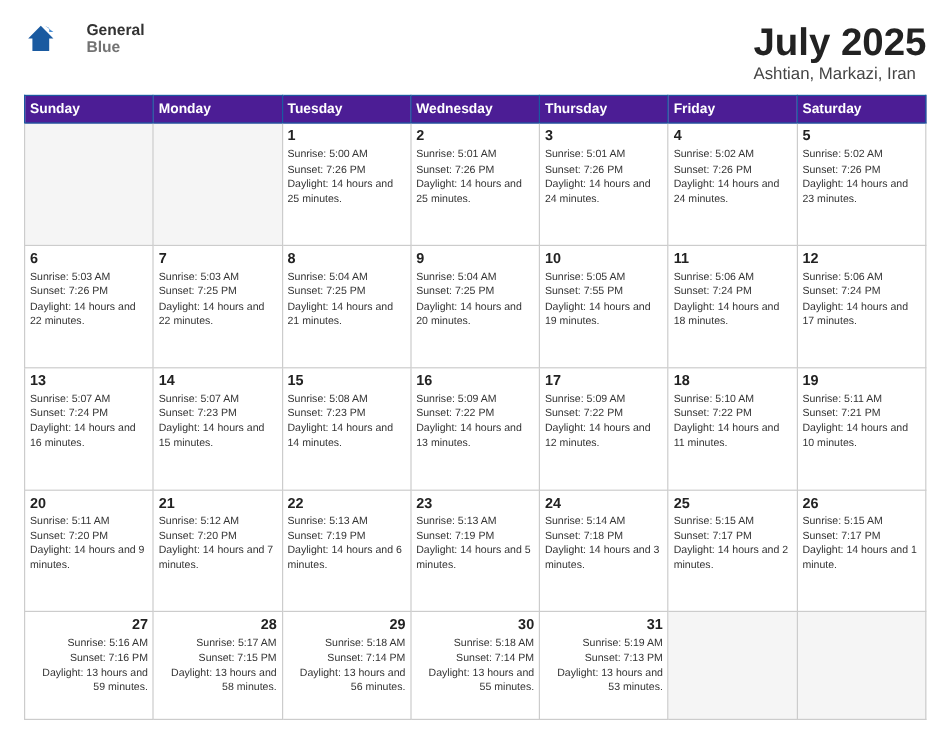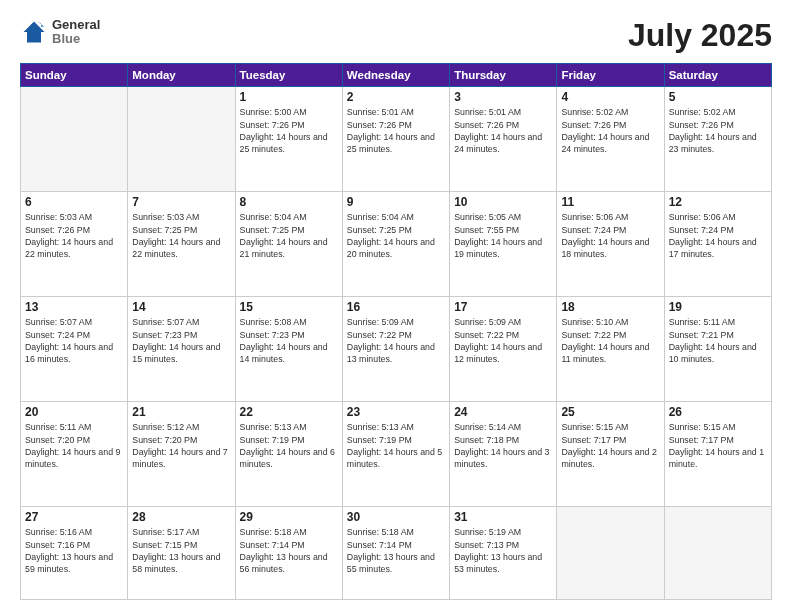--- a/index.html
+++ b/index.html
@@ -27,20 +27,21 @@
       display: flex;
       align-items: center;
       gap: 4px;
     }
     .logo-text {
       display: flex;
       flex-direction: column;
       font-size: 13px;
       font-weight: bold;
       line-height: 1.1;
+      margin-left: 20px;
     }
     .logo-text .general { color: #333; }
     .logo-text .blue { color: #737373; }
     .logo-icon {
       width: 28px;
       height: 28px;
     }
     .title-block {
     }
     .title-block .month-year {
@@ -87,39 +88,41 @@
       color: #222;
       margin-bottom: 2px;
     }
     .cell-text {
       font-size: 8.8px;
       color: #333;
       line-height: 1.4;
     }
     .last-row td {
       height: 72px;
+      text-align: right;
     }
   </style>
 </head>
 <body>
 
 <div class="page">
   <div class="header">
     <div class="logo">
       <svg class="logo-icon" viewBox="0 0 32 32">
         <polygon points="16,4 28,16 24,16 24,28 8,28 8,16 4,16" fill="#1a5aa0"></polygon>
         <polygon points="20,4 28,10 24,10 24,6" fill="#4a8fd4"></polygon>
       </svg>
       <div class="logo-text">
         <span class="general">General</span>
         <span class="blue">Blue</span>
       </div>
     </div>
     <div class="title-block">
       <div class="month-year">July 2025</div>
+      <div class="location">Ashtian, Markazi, Iran</div>
     </div>
   </div>
 
   <table class="calendar">
     <thead>
       <tr>
       <th>Sunday</th>
           <th>Monday</th>
           <th>Tuesday</th>
           <th>Wednesday</th>

